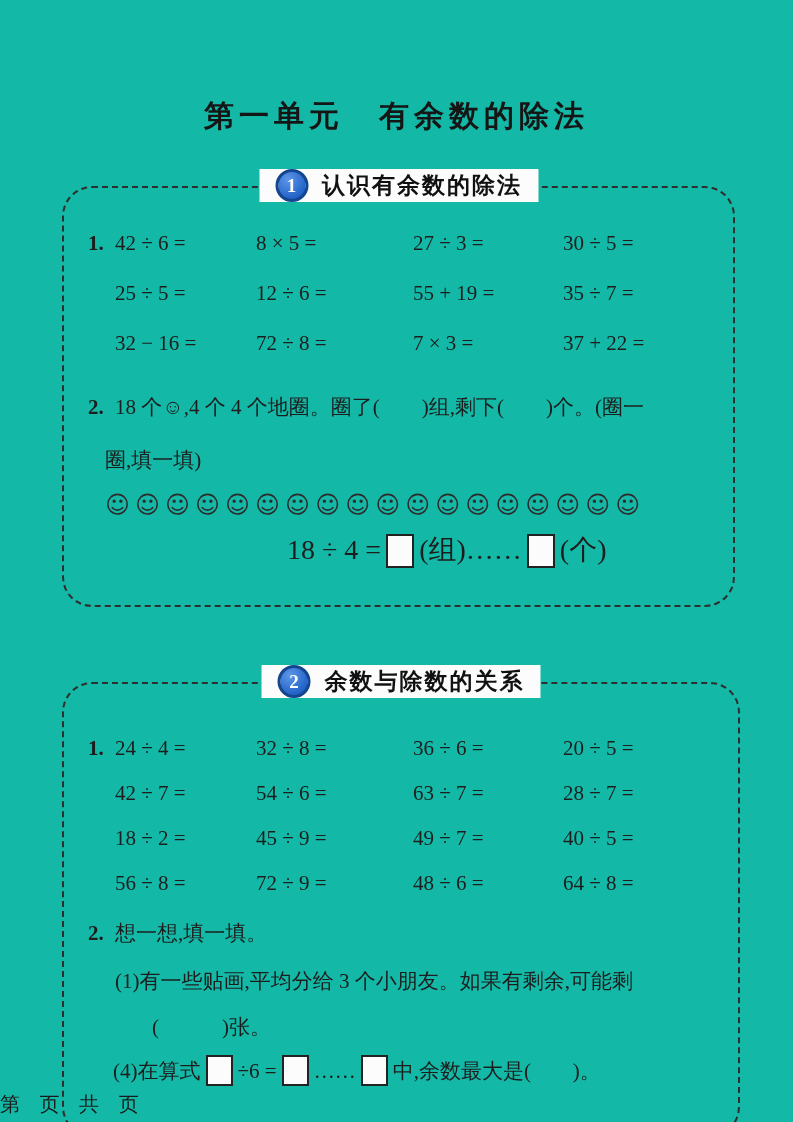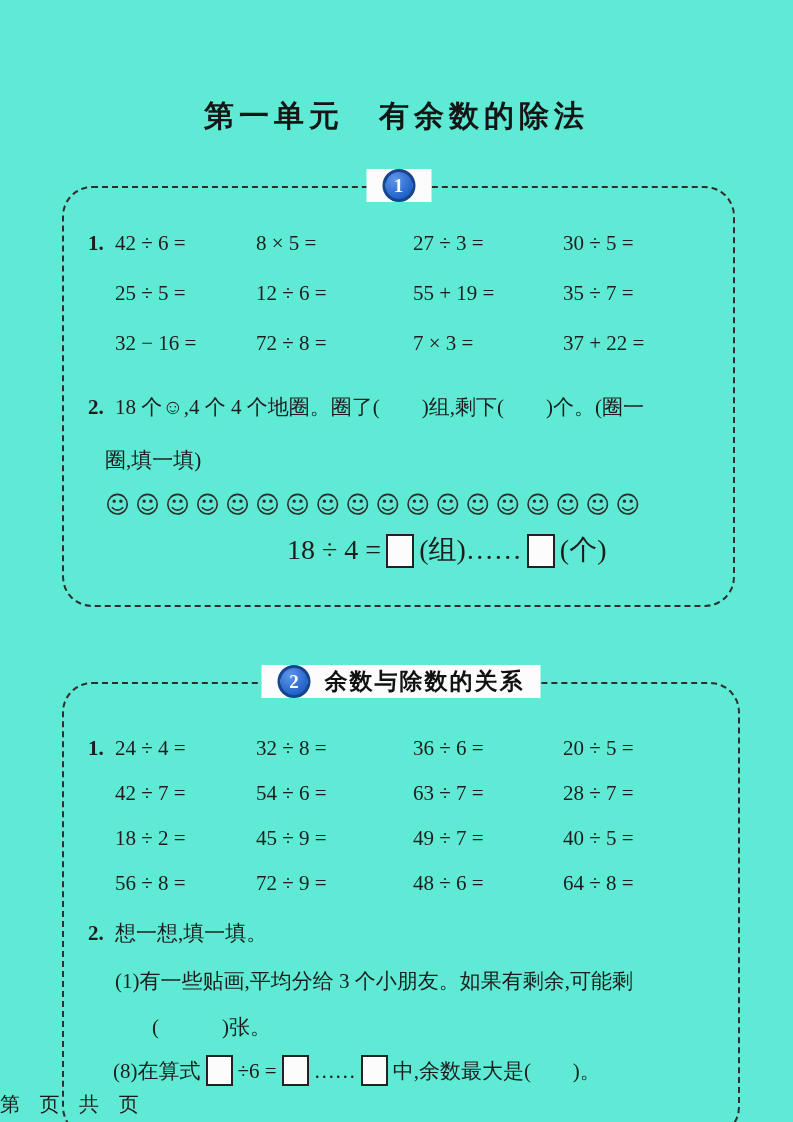--- a/index.html
+++ b/index.html
@@ -1,21 +1,21 @@
 <!DOCTYPE html>
 <html style="--accent_blue: #1e5fc6; --accent_blue_dark: #14458f; --text: #1d1d1d;"><head>
 <meta charset="utf-8">
 <style>
   * { margin: 0; padding: 0; box-sizing: border-box; }
   html, body { background: #e8e8e8; }
   .page {
     position: relative;
     width: 793px; height: 1122px;
     margin: 0 auto;
-    background: #5eead4;
+    background: #14b8a6;
     overflow: hidden;
     color: #1d1d1d;
     font-family: "Liberation Serif", "DejaVu Serif", serif;
     text-decoration: underline;
   }
   
   .doc-title {
     position: absolute;
     top: 96px; left: 0; right: 0;
     text-align: center;
@@ -124,20 +124,21 @@
 </head>
 <body>
 
 <div class="page">
 
   <h1 class="doc-title">第一单元　有余数的除法</h1>
 
   <section class="unit-box box1">
     <div class="unit-header">
       <span class="num-circle">1</span>
+      <span class="unit-title">认识有余数的除法</span>
     </div>
 
     <div class="prob-grid">
       <div class="prow">
         <span class="plabel">1.</span>
         <span class="expr">42 ÷ 6 =</span>
         <span class="expr">8 × 5 =</span>
         <span class="expr">27 ÷ 3 =</span>
         <span class="expr">30 ÷ 5 =</span>
       </div>
@@ -208,20 +209,20 @@
     </div>
 
     <div class="s2p2">
       <div class="wline intro">
         <span class="plabel">2.</span>
         <span>想一想,填一填。</span>
       </div>
       <div class="wline sub1-l1">(1)有一些贴画,平均分给 3 个小朋友。如果有剩余,可能剩</div>
       <div class="wline sub1-l2">(　　　)张。</div>
       <div class="wline sub2">
-        <span>(8)在算式</span><span class="abox small"></span><span>÷6 =</span><span class="abox small"></span><span>……</span><span class="abox small"></span><span>中,余数最大是(　　)。</span>
+        <span>(4)在算式</span><span class="abox small"></span><span>÷6 =</span><span class="abox small"></span><span>……</span><span class="abox small"></span><span>中,余数最大是(　　)。</span>
       </div>
     </div>
   </section>
 
   <footer class="page-footer">第 页 共  页</footer>
 
 </div>
 
 </body></html>

